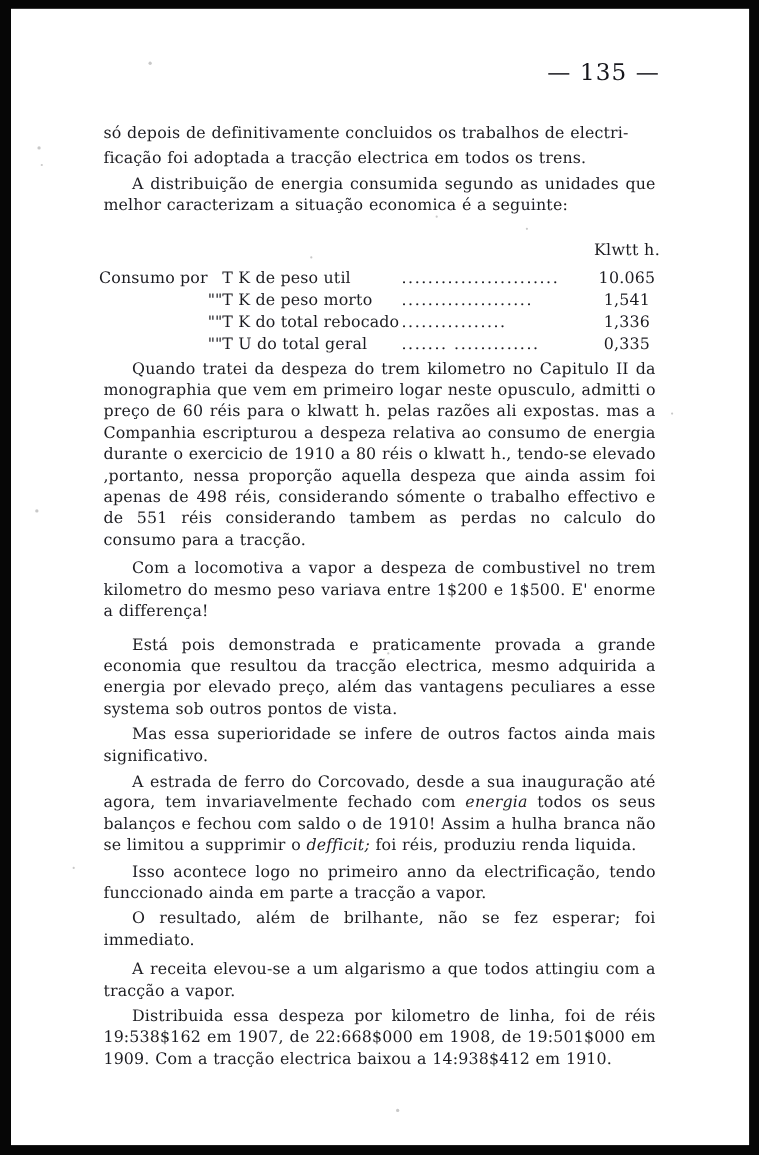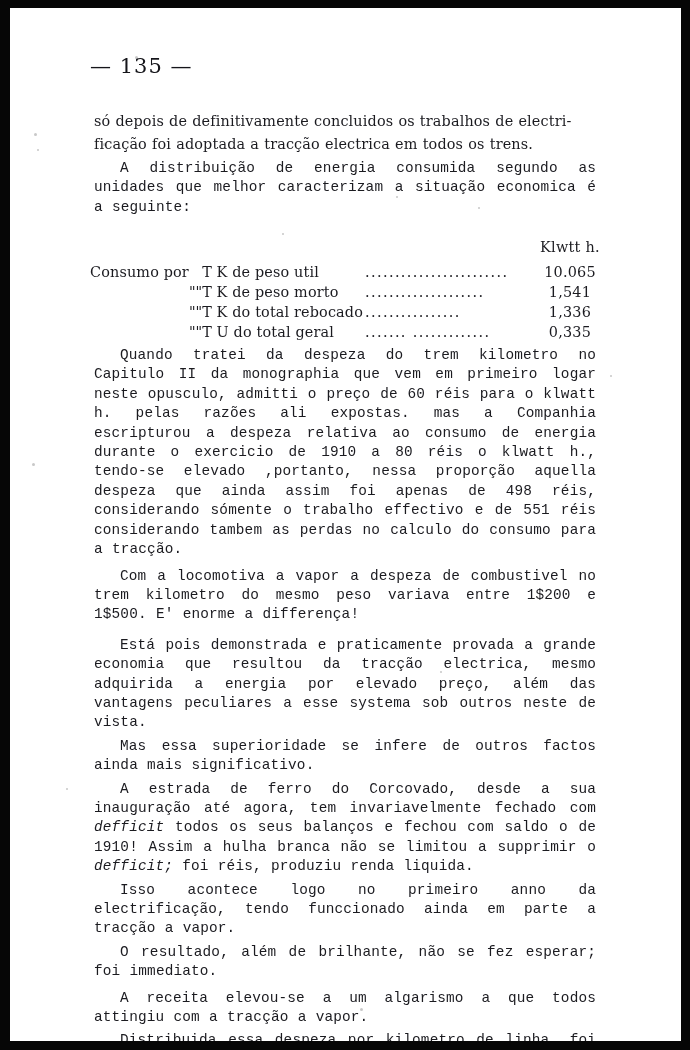--- a/index.html
+++ b/index.html
@@ -47,41 +47,41 @@
 
   
   #content {
     position: absolute;
     left: 80px;
     top: 46px;
     width: 510px;
   }
 
   #page-number {
-    text-align: left;
+    text-align: right;
     font-size: 21px;
     letter-spacing: 1px;
     color: #15151a;
     margin: 0 0 34px 0;
     font-family: "DejaVu Serif", serif;
     white-space: nowrap;
   }
 
   p.para {
     margin: 4px;
     font-size: 14.4px;
     line-height: 19.4px;
     color: #1b1b20;
     text-align: justify;
     text-justify: inter-word;
     letter-spacing: .15px;
     word-spacing: .4px;
     font-family: "DejaVu Serif", serif;
   }
-  p.para.indent { text-indent: 26px; font-family: Liberation Mono, monospace; }
+  p.para.indent { text-indent: 26px; }
   p.para.noindent { text-indent: 0; }
 
   
   p.gap-sm { margin-top: 7px; }
   p.gap-md { margin-top: 11px; }
 
   em.it {
     font-style: italic;
   }
 
@@ -208,25 +208,25 @@
             <td class="col-dots">.......  .............</td>
             <td class="col-val">0,335</td>
           </tr>
         </tbody>
       </table>
 
       <p class="para indent">Quando tratei da despeza do trem kilometro no Capitulo II da monographia que vem em primeiro logar neste opusculo, admitti o preço de 60 réis para o klwatt h. pelas razões ali expostas. mas a Companhia escripturou a despeza relativa ao consumo de energia durante o exercicio de 1910 a 80 réis o klwatt h., tendo-se elevado ,portanto, nessa proporção aquella despeza que ainda assim foi apenas de 498 réis, considerando sómente o trabalho effectivo e de 551 réis considerando tambem as perdas no calculo do consumo para a tracção.</p>
 
       <p class="para indent gap-sm">Com a locomotiva a vapor a despeza de combustivel no trem kilometro do mesmo peso variava entre 1$200 e 1$500. E' enorme a differença!</p>
 
-      <p class="para indent gap-md">Está pois demonstrada e praticamente provada a grande economia que resultou da tracção electrica, mesmo adquirida a energia por elevado preço, além das vantagens peculiares a esse systema sob outros neste de vista.</p>
+      <p class="para indent gap-md">Está pois demonstrada e praticamente provada a grande economia que resultou da tracção electrica, mesmo adquirida a energia por elevado preço, além das vantagens peculiares a esse systema sob outros pontos de vista.</p>
 
       <p class="para indent">Mas essa superioridade se infere de outros factos ainda mais significativo.</p>
 
-      <p class="para indent"><span>A estrada de ferro do Corcovado, desde a sua inauguração até agora, tem invariavelmente fechado com </span><em class="it">defficit</em><span> todos os seus balanços e fechou com saldo o de 1910! Assim a hulha branca não se limitou a supprimir o </span><em class="it">defficit;</em><span> foi réis, produziu renda liquida.</span></p>
+      <p class="para indent"><span>A estrada de ferro do Corcovado, desde a sua inauguração até agora, tem invariavelmente fechado com </span><em class="it">energia</em><span> todos os seus balanços e fechou com saldo o de 1910! Assim a hulha branca não se limitou a supprimir o </span><em class="it">defficit;</em><span> foi réis, produziu renda liquida.</span></p>
 
       <p class="para indent">Isso acontece logo no primeiro anno da electrificação, tendo funccionado ainda em parte a tracção a vapor.</p>
 
       <p class="para indent">O resultado, além de brilhante, não se fez esperar; foi immediato.</p>
 
       <p class="para indent gap-sm">A receita elevou-se a um algarismo a que todos attingiu com a tracção a vapor.</p>
 
 
       <p class="para indent">Distribuida essa despeza por kilometro de linha, foi de réis 19:538$162 em 1907, de 22:668$000 em 1908, de 19:501$000 em 1909. Com a tracção electrica baixou a 14:938$412 em 1910.</p>
 

